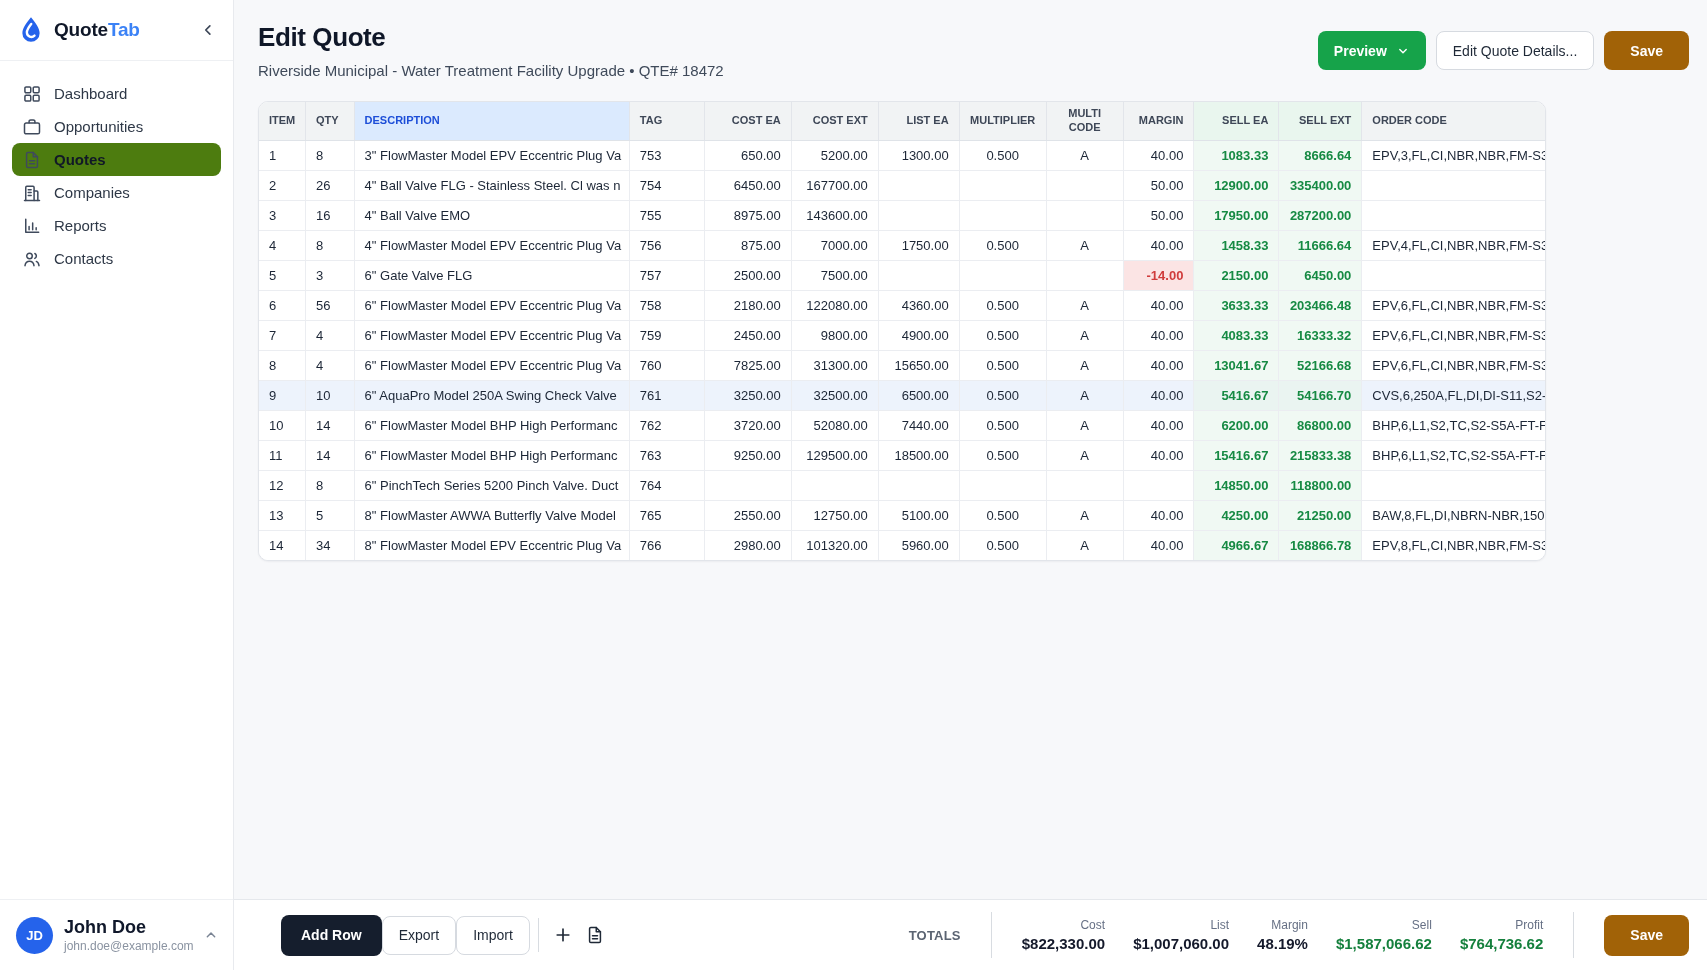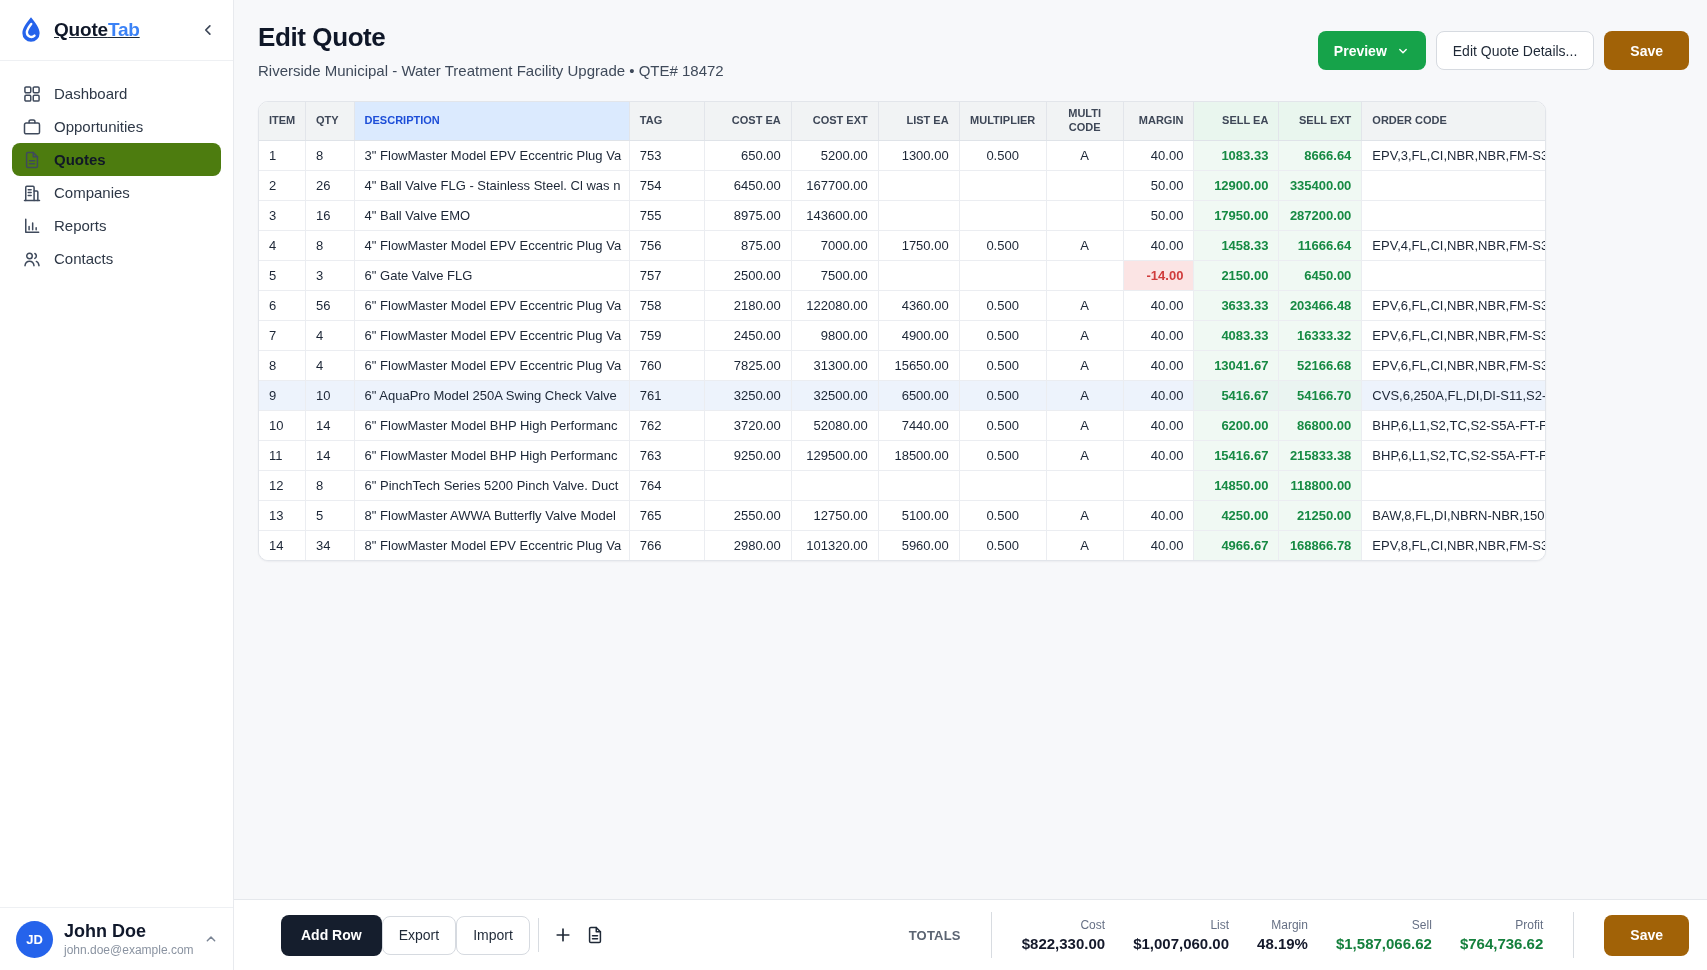--- a/index.html
+++ b/index.html
@@ -6,33 +6,33 @@
   html,body { margin:0; padding:0; }
   body {
     width:1707px; height:970px; overflow:hidden;
     font-family:"Liberation Sans", sans-serif;
     background:#f7f8fa; color:#1f2a37;
   }
   .app { display:flex; width:1707px; height:970px; }
 
   
   .sidebar { width:234px; background:#ffffff; border-right:1px solid #e8eaee; display:flex; flex-direction:column; }
-  .side-top { height:61px; display:flex; align-items:center; justify-content:space-between; padding:0 12px 0 16px; border-bottom:1px solid #eef0f3;text-decoration:underline; }
+  .side-top { height:61px; display:flex; align-items:center; justify-content:space-between; padding:0 12px 0 16px; border-bottom:1px solid #eef0f3; }
   .logo { display:flex; align-items:center; gap:8px; }
   .logo svg { display:block; }
   .brand { font-size:19px; font-weight:700; color:#0f1728; letter-spacing:-0.2px; }
   .brand .accent { color:#3b82f6; }
   .collapse-btn { background:none; border:none; padding:4px; cursor:pointer; color:#3c4657; display:flex; }
   nav { flex:1; padding:16px 12px; }
   .nav-item { display:flex; align-items:center; gap:12px; height:33px; padding:0 10px; border-radius:8px;
               font-size:15px; color:#2e3847; font-weight:500; cursor:pointer; margin-bottom:0; }
   .nav-item.active { background:#4d7c0f; color:#111827; font-weight:600; }
   .nav-ic { display:flex; color:#3f4a5c; }
   .nav-ic svg { width:20px; height:20px; }
-  .side-user { height:63px; border-top:1px solid #eef0f3; display:flex; align-items:center; gap:11px; padding:0 14px 0 16px; }
+  .side-user { height:71px; border-top:1px solid #eef0f3; display:flex; align-items:center; gap:11px; padding:0 14px 0 16px; }
   .avatar { width:37px; height:37px; border-radius:50%; background:#2563eb; color:#fff; font-size:13px; font-weight:700;
             display:flex; align-items:center; justify-content:center; flex:none; }
   .user-meta { flex:1; min-width:0; }
   .user-name { font-size:18px; font-weight:700; color:#10182b; }
   .user-email { font-size:12px; color:#8a93a1; margin-top:1px; }
   .chev-up { color:#7a8494; display:flex; }
 
   
   .main { flex:1; display:flex; flex-direction:column; background:#f7f8fa; min-width:0; }
   .page-header { display:flex; justify-content:space-between; align-items:flex-start; padding:22px 18px 14px 24px; }

